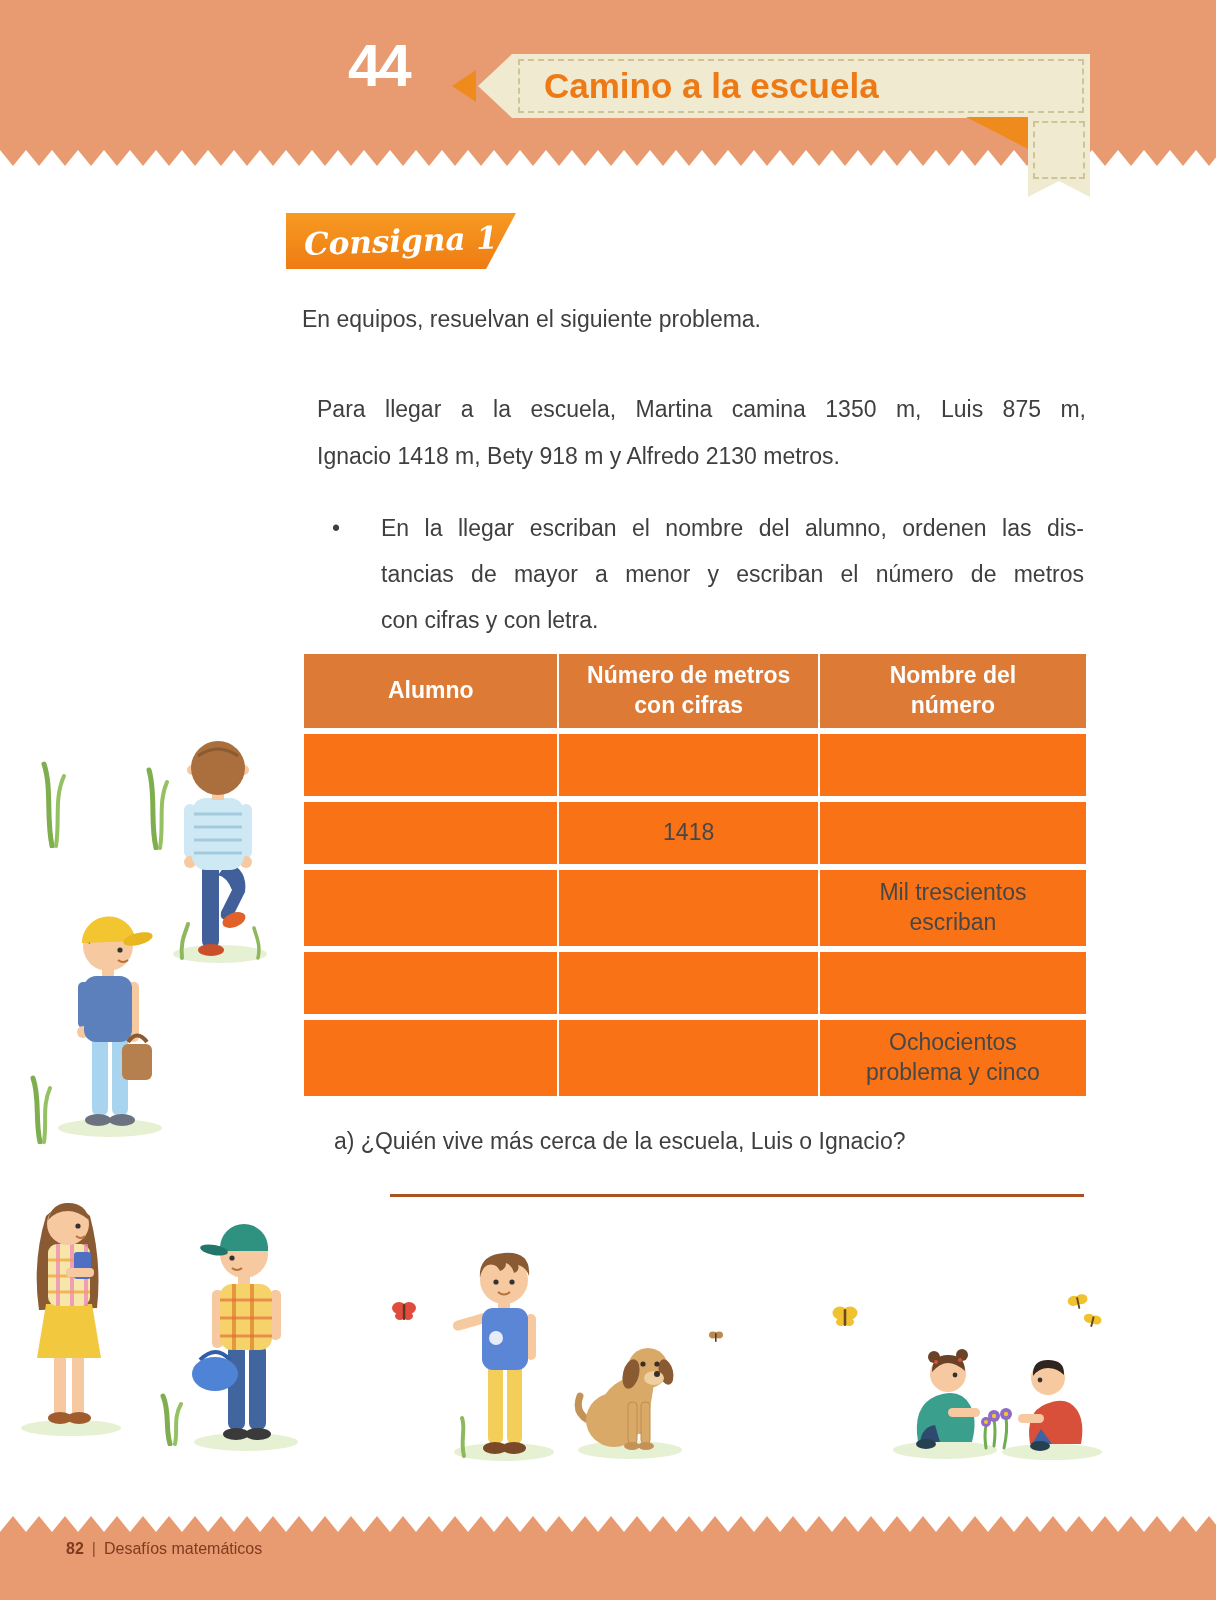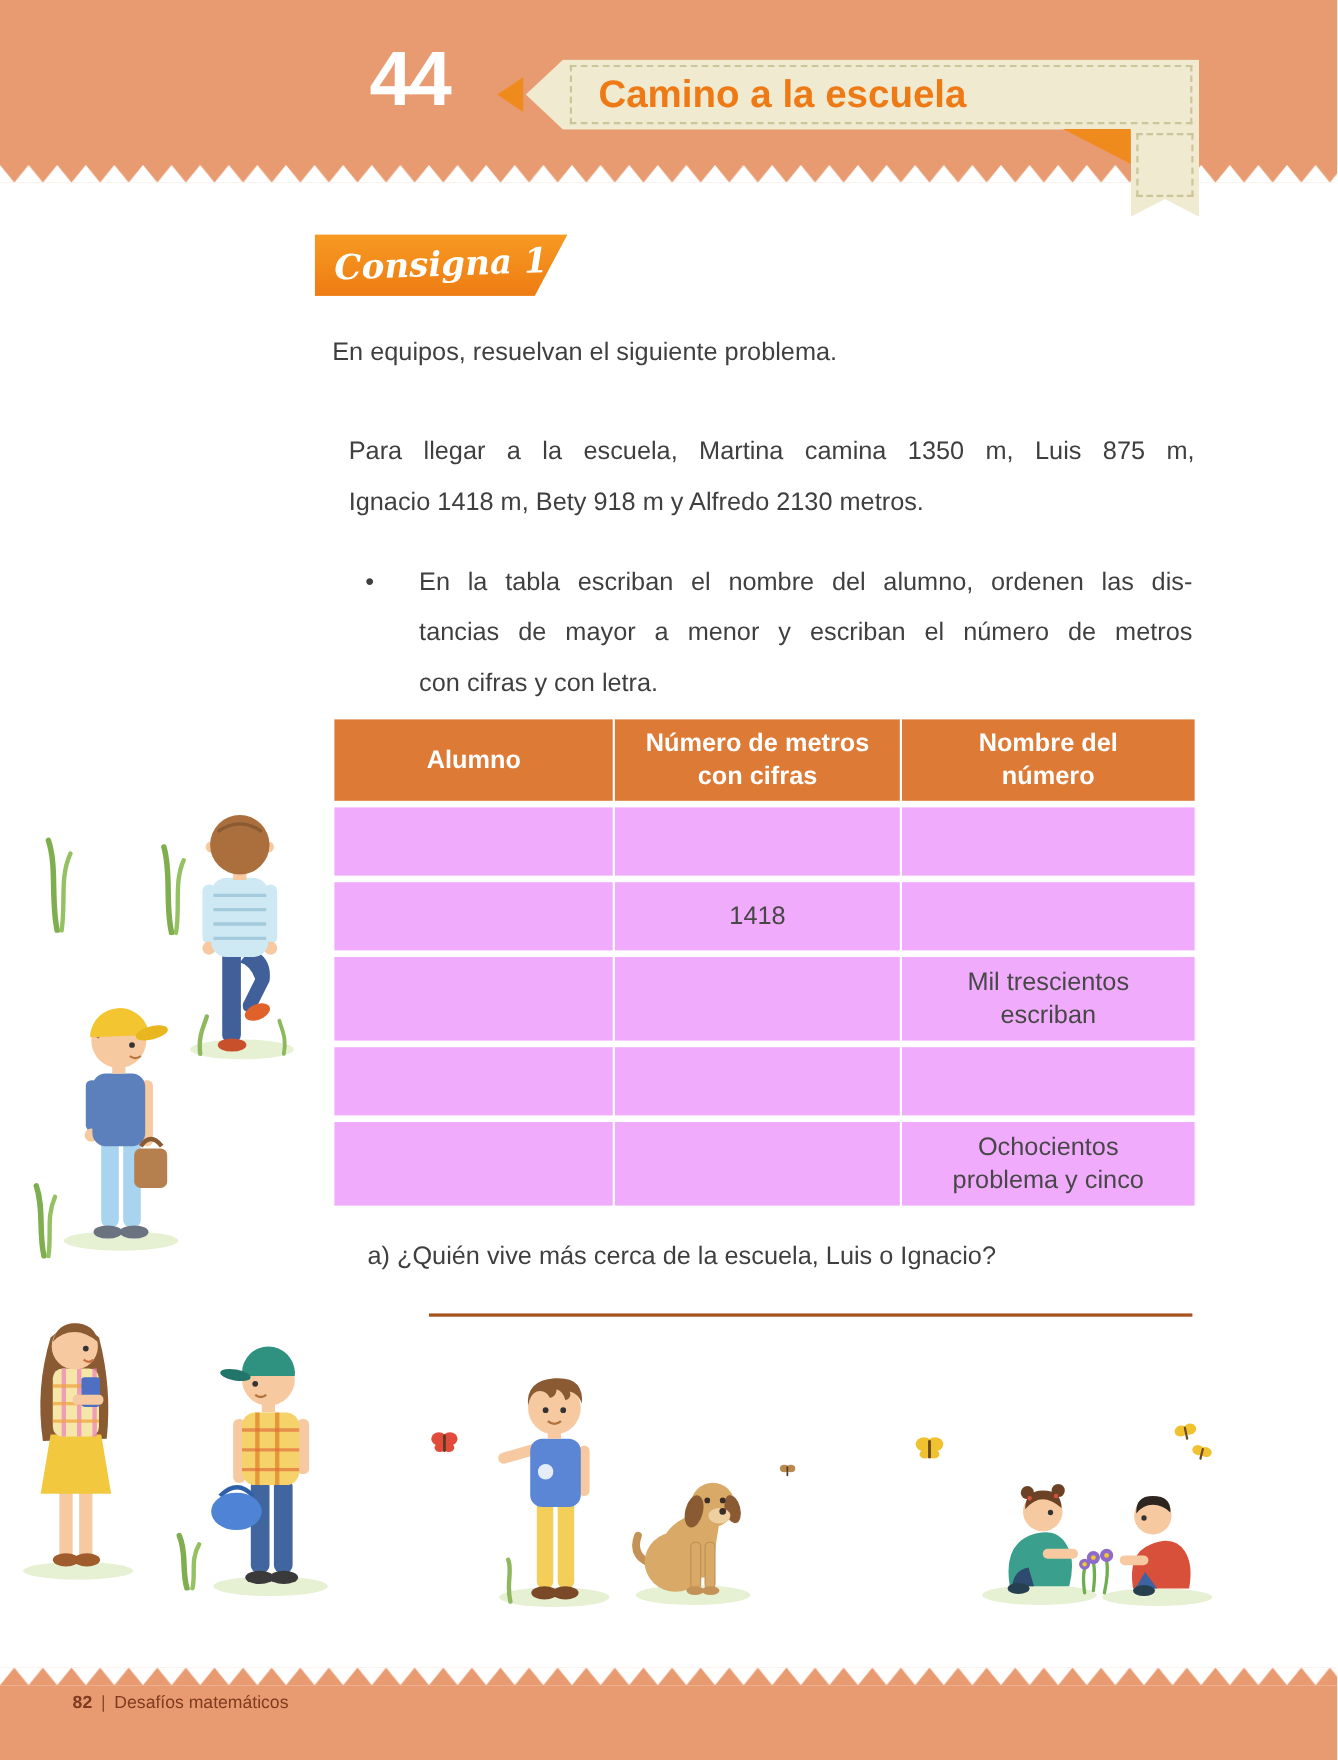--- a/index.html
+++ b/index.html
@@ -6,21 +6,21 @@
   .page {
     position:relative; width:1216px; height:1600px; margin:0 auto;
     background:#ffffff; overflow:hidden;
     font-family:"Liberation Sans", sans-serif; color:#3f3f3f;
   }
 
   
   .band-top { position:absolute; top:0; left:0; width:1216px; height:150px; background:#e89b71; }
   .zz-top { position:absolute; top:150px; left:0; width:1216px; height:16px; display:block; }
   .lesson-number {
-    position:absolute; top:36px; left:336px; font-size:70px; font-weight:bold;
+    position:absolute; top:36px; left:348px; font-size:60px; font-weight:bold;
     color:#ffffff; letter-spacing:-3px; line-height:1;
   }
   .ribbon {
     position:absolute; left:478px; top:54px; width:612px; height:64px;
     background:#f0ead1;
     clip-path:polygon(34px 0, 100% 0, 100% 100%, 34px 100%, 0 50%);
   }
   .ribbon-border {
     position:absolute; top:5px; right:6px; bottom:5px; left:40px;
     border:2px dashed #ccc59a; display:flex; align-items:center;
@@ -70,21 +70,21 @@
     display:grid; grid-template-columns:1fr 1.02fr 1.05fr;
     grid-template-rows:74px 62px 62px 76px 62px 76px;
     gap:6px 2px;
   }
   .th {
     background:#dd7a35; color:#ffffff; font-weight:bold; font-size:23px;
     display:flex; align-items:center; justify-content:center; text-align:center;
     line-height:1.3; padding:0 10px; white-space:pre-line;
   }
   .td {
-    background:#f0abfc; color:#474747; font-size:23px;
+    background:#f97316; color:#474747; font-size:23px;
     display:flex; align-items:center; justify-content:center; text-align:center;
     line-height:1.3; padding:0 12px; white-space:pre-line;
   }
 
   
   .question { position:absolute; left:334px; top:1128px; font-size:23px; }
   .answer-line { position:absolute; left:390px; top:1194px; width:694px; height:3px; background:#a8521f; }
 
   
   .zz-bottom { position:absolute; top:1516px; left:0; width:1216px; height:16px; display:block; }
@@ -129,21 +129,21 @@
   <div class="intro">En equipos, resuelvan el siguiente problema.</div>
 
   <div class="problem">
     <div class="pline jl">Para llegar a la escuela, Martina camina 1350 m, Luis 875 m,</div>
     <div class="pline">Ignacio 1418 m, Bety 918 m y Alfredo 2130 metros.</div>
   </div>
 
   <div class="bullet-para">
     <span class="bullet-glyph">•</span>
     <div class="bullet-lines">
-      <div class="pline jl">En la tabla escriban el nombre del alumno, ordenen las dis-</div>
+      <div class="pline jl">En la llegar escriban el nombre del alumno, ordenen las dis-</div>
       <div class="pline jl">tancias de mayor a menor y escriban el número de metros</div>
       <div class="pline">con cifras y con letra.</div>
     </div>
   </div>
 
   <div class="dtable">
     <div class="th">Alumno</div>
     <div class="th">Número de metros
 con cifras</div>
     <div class="th">Nombre del

